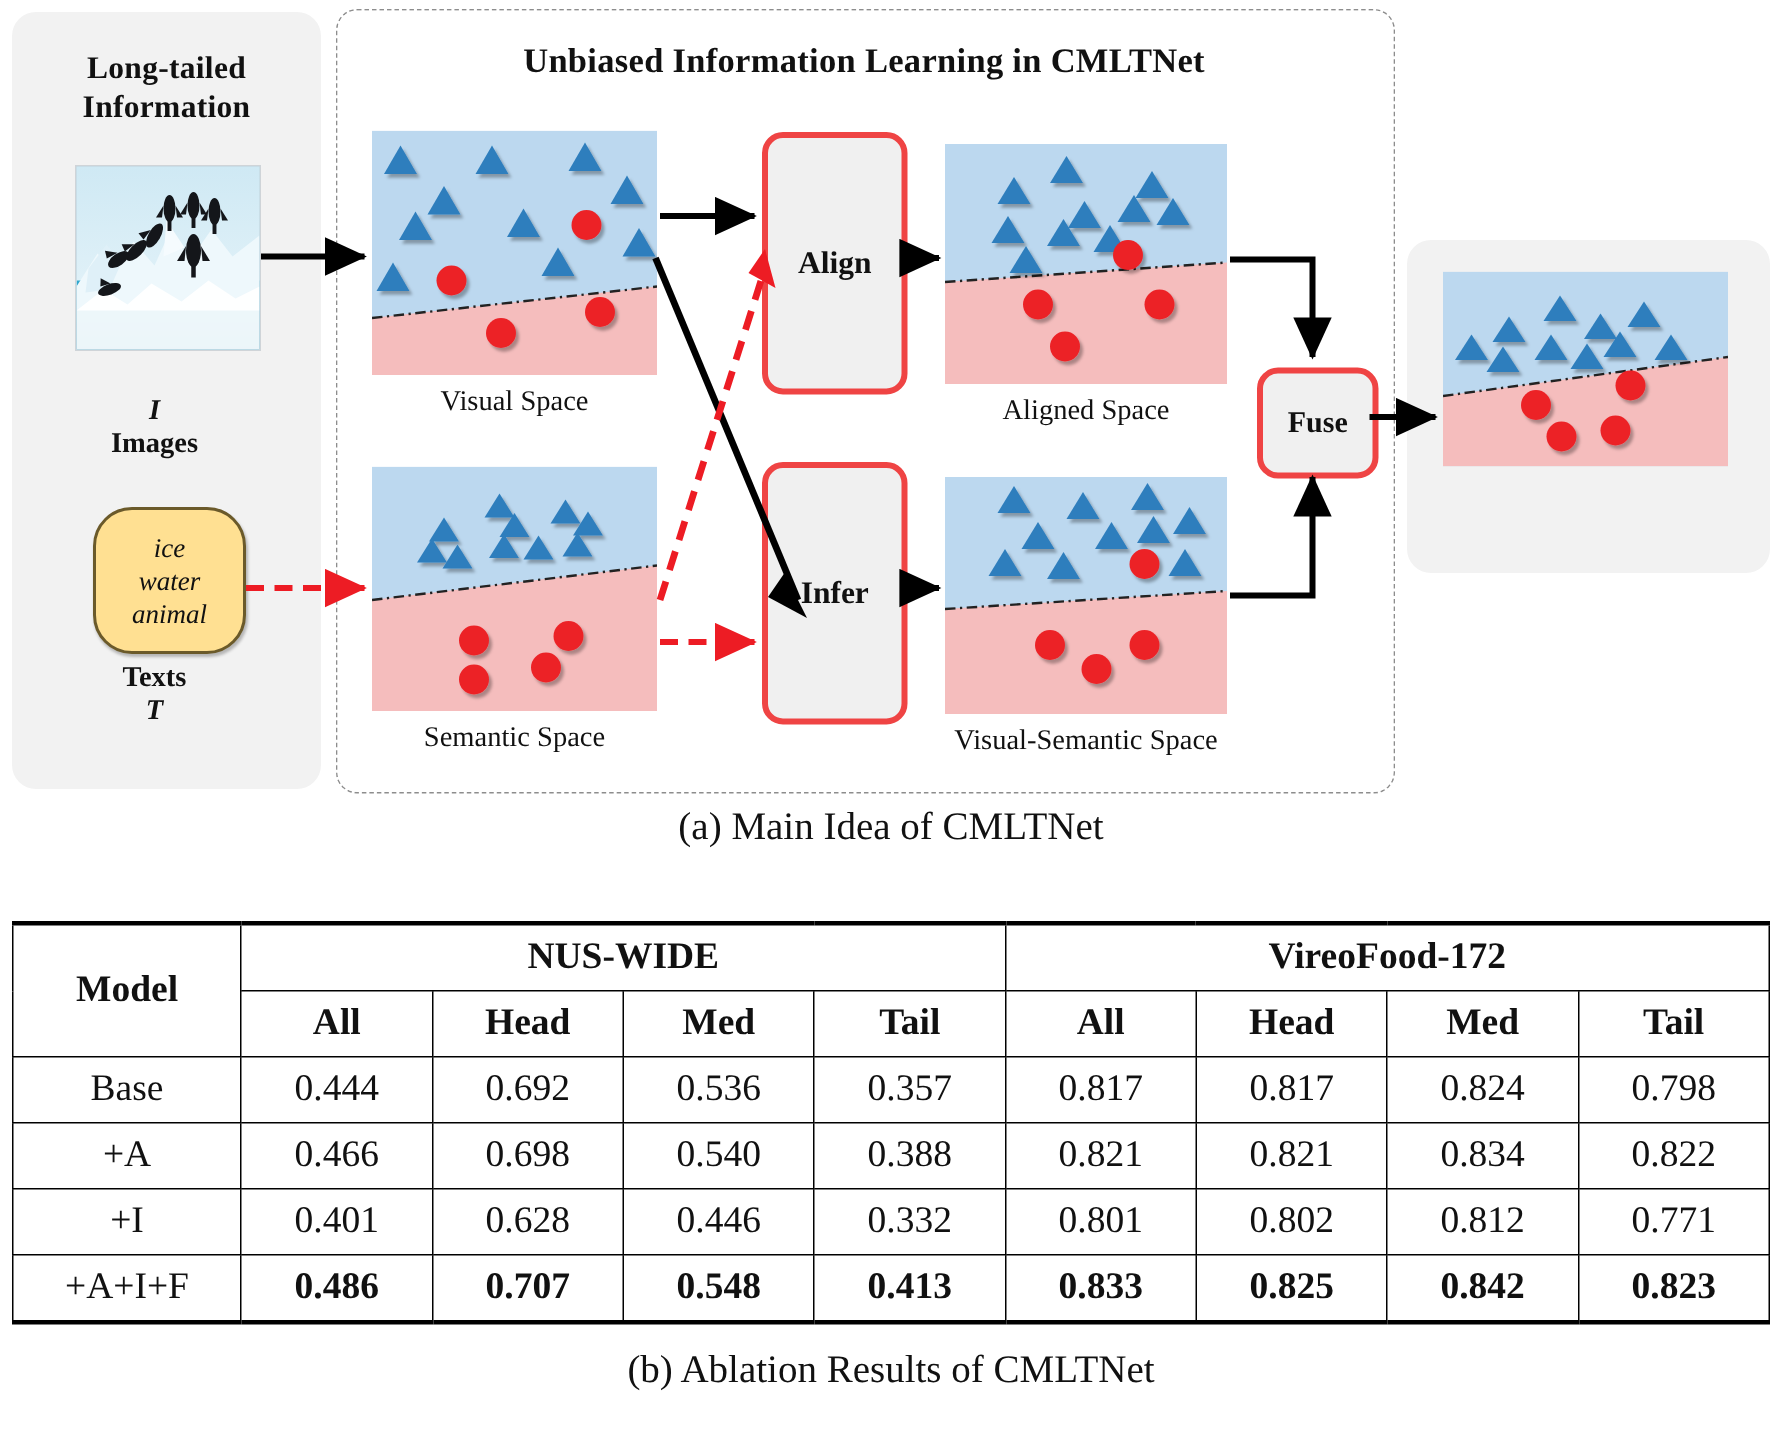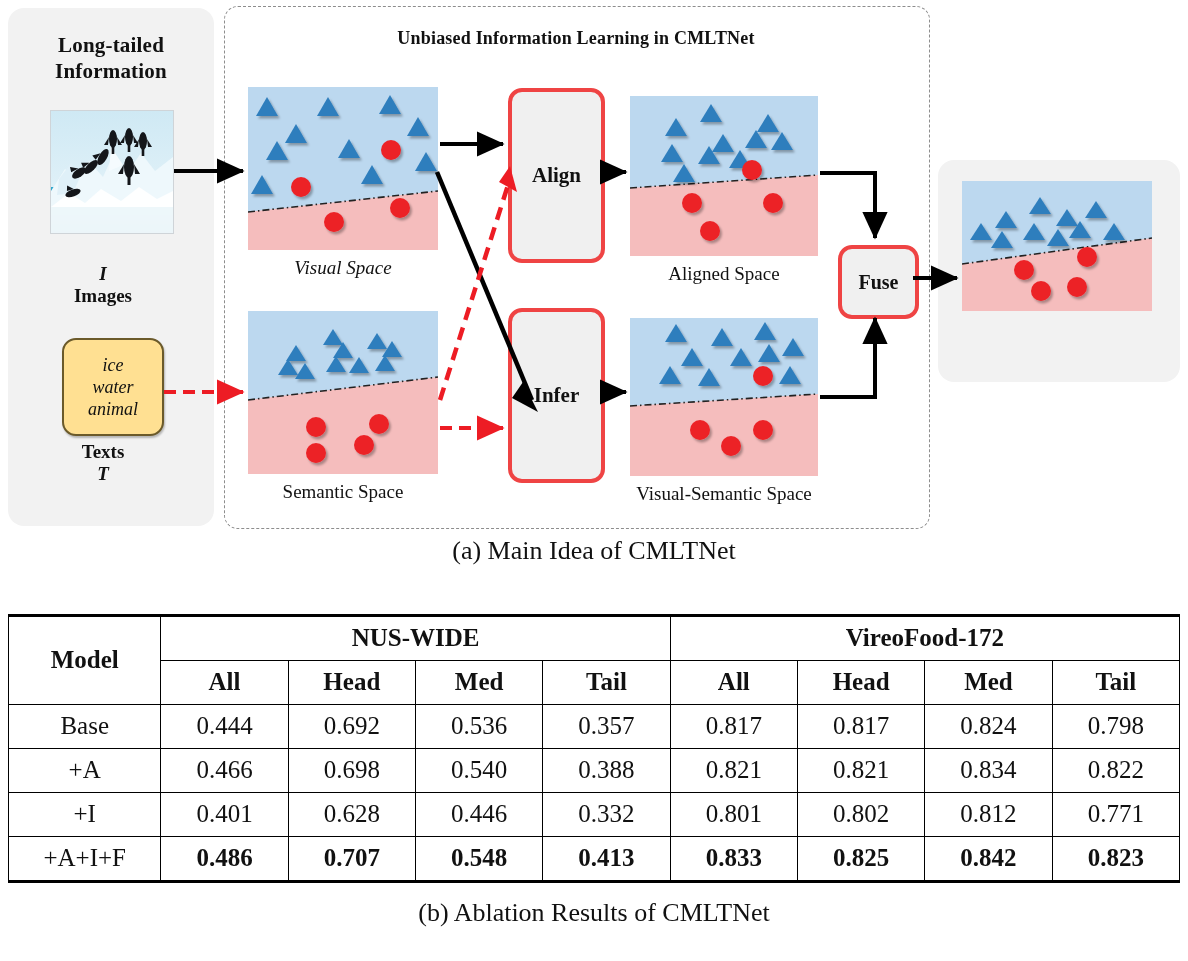--- a/index.html
+++ b/index.html
@@ -24,41 +24,41 @@
   #images-label{
     position:absolute;left:0;top:240px;width:206px;text-align:center;
     font-weight:bold;font-size:19px;line-height:23px;margin-top:44px;
   }
   #images-symbol{
     position:absolute;left:0;top:262px;width:206px;text-align:center;
     font-weight:bold;font-style:italic;font-size:19px;line-height:23px;
   }
   #text-box{
     position:absolute;left:62px;top:338px;width:98px;height:94px;
-    background:#ffe092;border:2px solid #6b5a2a;border-radius:14px;
+    background:#ffe092;border:2px solid #6b5a2a;border-radius:26px;
     display:flex;flex-direction:column;align-items:center;justify-content:center;
     font-style:italic;font-size:18px;line-height:22px;
     box-shadow:1px 2px 2px rgba(0,0,0,.25);
   }
   #texts-label{
     position:absolute;left:0;top:440px;width:206px;text-align:center;
     font-weight:bold;font-size:19px;line-height:23px;
   }
   #texts-symbol{
     position:absolute;left:0;top:462px;width:206px;text-align:center;
     font-weight:bold;font-style:italic;font-size:19px;line-height:23px;
   }
 
   #dashed-box{
     position:absolute;left:224px;top:6px;width:704px;height:521px;
     border:1.5px dashed #8d8d8d;border-radius:14px;
   }
   #center-title{
     position:absolute;left:224px;top:28px;width:704px;text-align:center;
-    font-weight:bold;font-size:18px;letter-spacing:.2px;
+    font-weight:bold;font-size:23px;letter-spacing:.2px;
   }
 
   #right-panel{
     position:absolute;left:938px;top:160px;width:242px;height:222px;
     background:#f2f2f2;border-radius:16px;
   }
 
   
   .scatter{position:absolute;overflow:hidden;}
   .scatter svg{display:block;}
@@ -209,21 +209,21 @@
         <polygon points="14,88 25,107 3,107"></polygon>
       </g>
       <g fill="#ec2227" filter="url(#sh)">
         <circle cx="143" cy="63" r="10"></circle>
         <circle cx="53" cy="100" r="10"></circle>
         <circle cx="86" cy="135" r="10"></circle>
         <circle cx="152" cy="121" r="10"></circle>
       </g>
     </svg>
   </div>
-  <div class="space-label" style="left:248px;top:256px;width:190px;font-style:italic;">Visual Space</div>
+  <div class="space-label" style="left:248px;top:256px;width:190px;">Visual Space</div>
 
   <div class="scatter" style="left:248px;top:311px;width:190px;height:163px;">
     <svg width="190" height="163" viewBox="0 0 190 163">
       <rect x="0" y="0" width="190" height="163" fill="#bcd8ef"></rect>
       <path d="M0 89 L190 66 L190 163 L0 163 Z" fill="#f5bdbd"></path>
       <path d="M0 89 L190 66" stroke="#222" stroke-width="1.6" stroke-dasharray="7 3 1.5 3" fill="none"></path>
       <g fill="#2f7ebd" filter="url(#sh)">
         <polygon points="85,18 95,34 75,34"></polygon>
         <polygon points="129,22 139,38 119,38"></polygon>
         <polygon points="48,34 58,50 38,50"></polygon>

